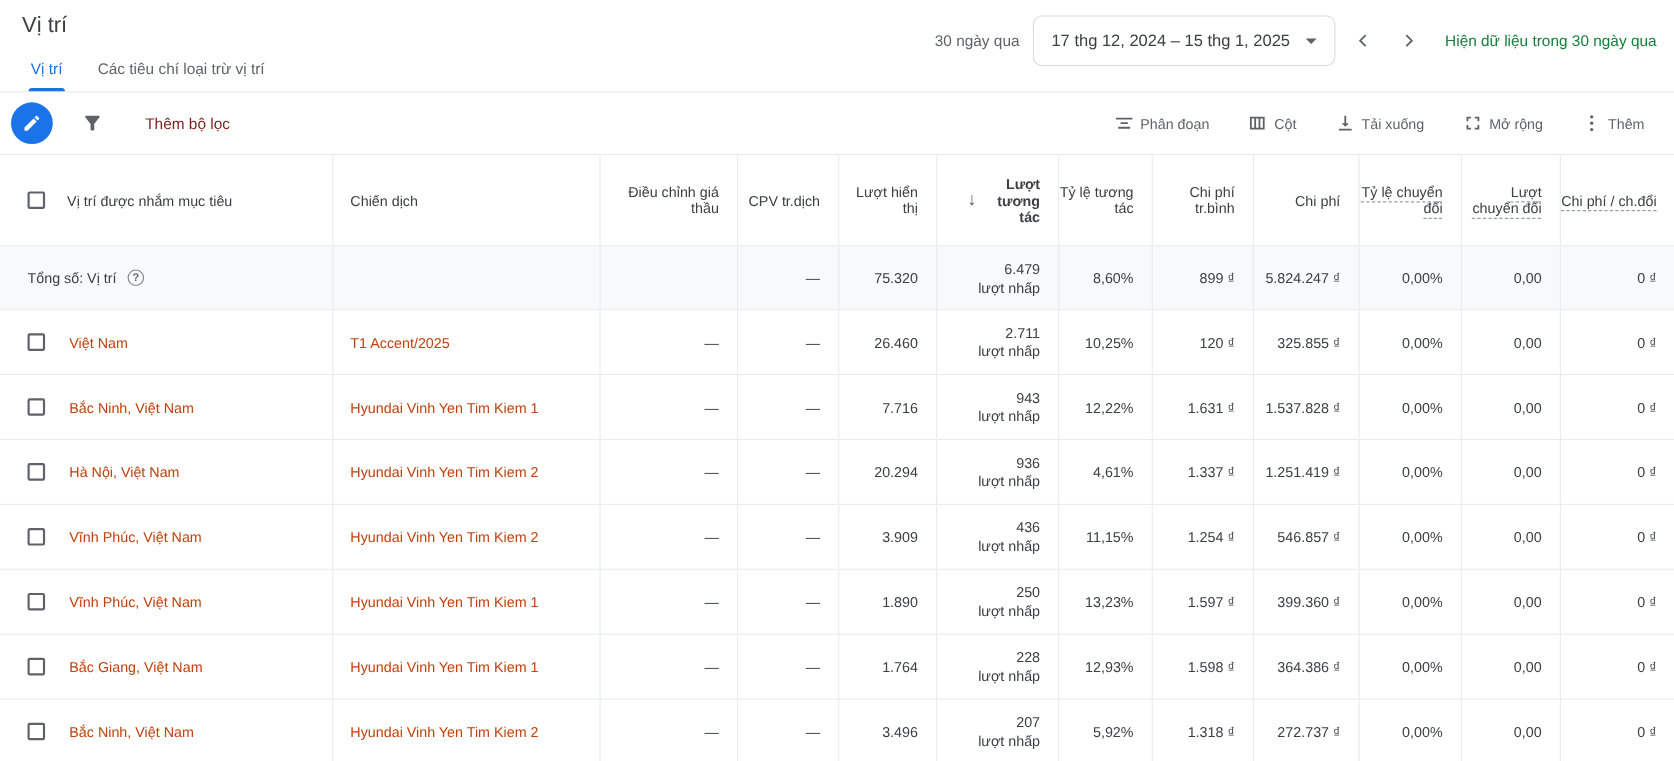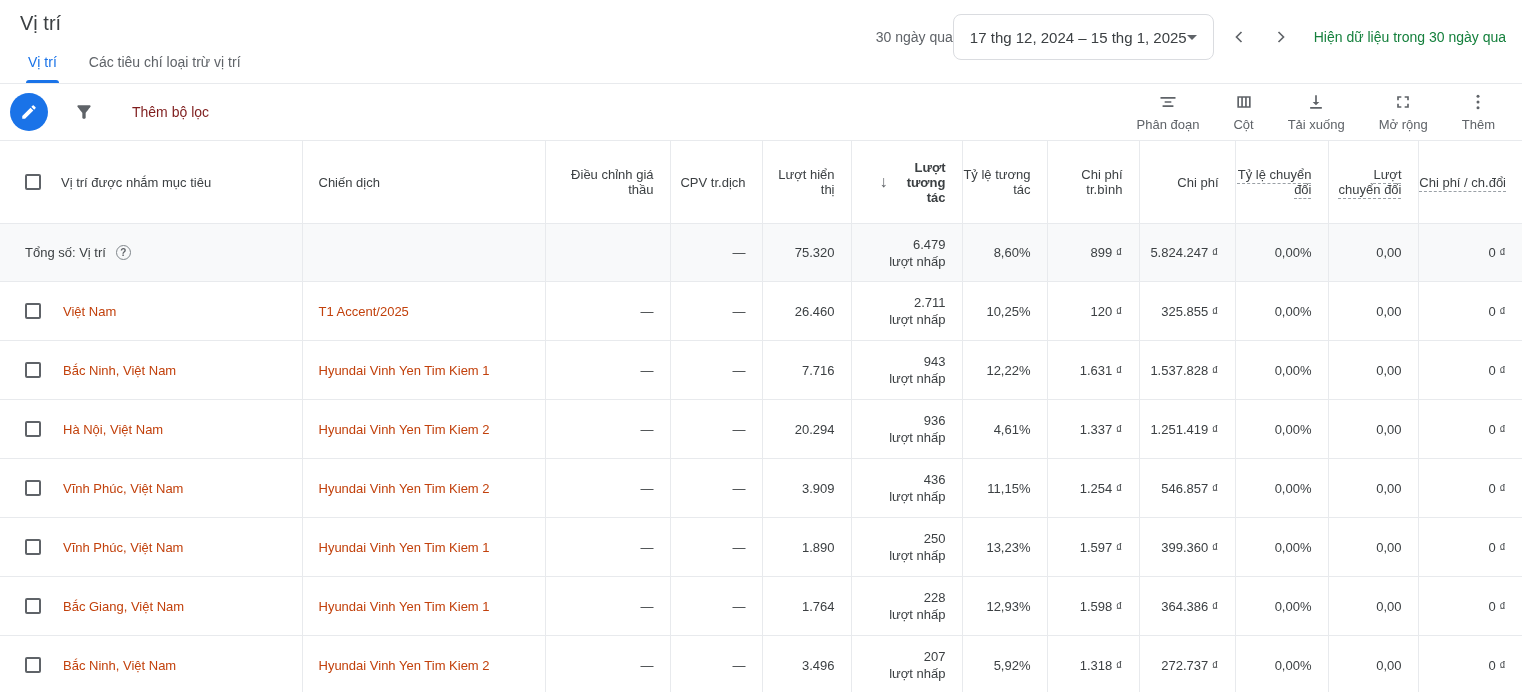--- a/index.html
+++ b/index.html
@@ -4,43 +4,43 @@
 <style>
   * { box-sizing: border-box; margin: 0; padding: 0; }
   html,body { width:1522px; height:692px; overflow:hidden; background:#fff;
     font-family:"Liberation Sans", sans-serif; color:#3c4043; }
 
   
   .topbar { position:relative; height:84px; border-bottom:1px solid #e8eaed; }
   .page-title { position:absolute; top:12px; left:20px; font-size:20px; font-weight:400; color:#3c4043; }
 
   .date-area { position:absolute; top:14px; right:16px; display:flex; align-items:center; }
-  .preset-label { font-size:14px; color:#5f6368; margin-right:0; }
-  .date-select { display:flex; align-items:center; gap:0; border:1px solid #dadce0; border-radius:8px;
+  .preset-label { font-size:14px; color:#5f6368; margin-right:12px; }
+  .date-select { display:flex; align-items:center; gap:14px; border:1px solid #dadce0; border-radius:8px;
     height:46px; padding:0 16px; background:#fff; font-size:15px; color:#3c4043; cursor:pointer; }
   .caret-down { width:0; height:0; border-left:5px solid transparent; border-right:5px solid transparent;
     border-top:5px solid #5f6368; }
   .chev-btn { width:34px; height:34px; border:none; background:none; cursor:pointer;
     display:flex; align-items:center; justify-content:center; margin-left:8px; }
   .show-link { margin-left:16px; font-size:14px; font-weight:500; color:#15803d; text-decoration:none; cursor:pointer; }
 
   .tabs { position:absolute; left:12px; bottom:0; display:flex; }
   .tab { position:relative; padding:10px 16px 13px; font-size:14px; color:#5f6368; cursor:pointer; white-space:nowrap; }
   .tab.active { color:#1a73e8; font-weight:500; }
   .tab.active::after { content:""; position:absolute; left:14px; right:14px; bottom:0; height:3px;
     background:#1a73e8; border-radius:3px 3px 0 0; }
 
   
   .toolbar { display:flex; align-items:center; height:56px; padding:0 10px; }
   .edit-fab { width:38px; height:38px; border-radius:50%; background:#1a73e8; border:none; cursor:pointer;
     display:flex; align-items:center; justify-content:center; flex:0 0 auto; }
   .filter-btn { margin-left:20px; background:none; border:none; cursor:pointer; padding:6px; display:flex; }
   .add-filter { margin-left:32px; font-size:14px; color:#7f1d1d; cursor:pointer; }
   .toolbar-right { margin-left:auto; display:flex; align-items:flex-start; }
-  .tool-action { display:flex; flex-direction:column; align-items:center; gap:5px; padding:2px 17px;
+  .tool-action { display:flex; align-items:center; gap:5px; padding:2px 17px;
     cursor:pointer; color:#5f6368; font-size:13px; background:none; border:none; }
   .tool-action svg { display:block; }
 
   
   table { border-collapse:collapse; table-layout:fixed; width:1522px; }
   th, td { border-top:1px solid #e8eaed; vertical-align:middle; font-size:13px; color:#3c4043;
     padding:0 16px 0 0; }
   th:not(:first-child), td:not(:first-child) { border-left:1px solid #e8eaed; }
   thead th { height:83px; font-weight:400; }
   .c-num { text-align:right; }

